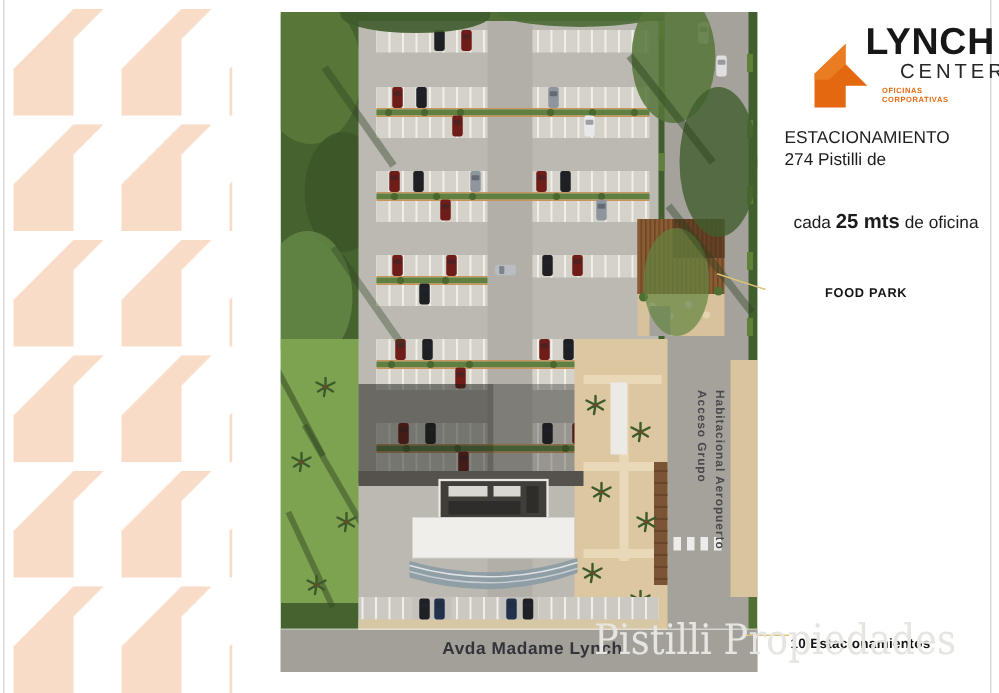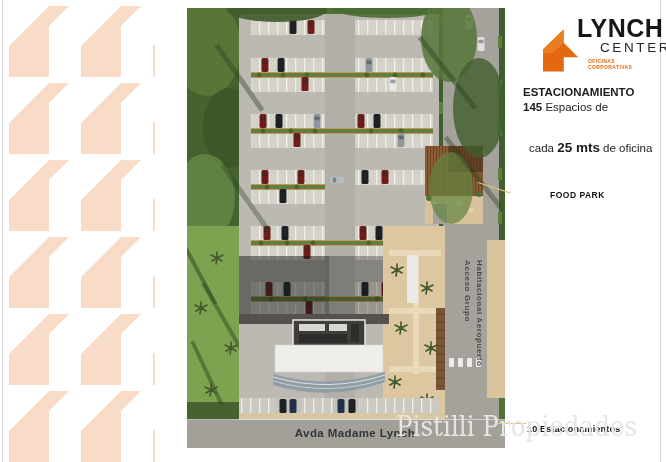--- a/index.html
+++ b/index.html
@@ -18,21 +18,21 @@
   .access-2{left:288px;top:252px;}
   
   .logo{position:absolute;left:535px;top:15px;display:flex;align-items:flex-start;}
   .logo .glyph{width:48px;height:58px;margin-top:6px;}
   .logo-text{margin-left:-6px;}
   .logo-name{font-size:25px;font-weight:bold;letter-spacing:.5px;color:#171717;line-height:26px;}
   .logo-sub{font-size:13.5px;letter-spacing:2.6px;color:#262626;line-height:14px;margin-left:23px;}
   .logo-tag{font-size:5px;font-weight:bold;color:#e4680f;line-height:6px;letter-spacing:.4px;margin-left:11px;margin-top:3px;}
   
   .info{position:absolute;left:523px;top:85px;width:132px;font-size:11.5px;line-height:15px;color:#1c1c1c;}
-  .info .t{font-weight:bold;}
+  .info .t{font-weight:normal;}
   .note{position:absolute;left:529px;top:139px;width:132px;font-size:11.5px;line-height:17px;color:#1c1c1c;}
   .note .big{font-weight:bold;font-size:13.5px;text-align:center;}
   .callout{position:absolute;font-weight:bold;color:#141414;}
   .foodpark{left:511px;top:190px;font-size:8.5px;letter-spacing:.5px;margin-left:39px;}
   .tenspots{left:527px;top:424px;font-size:9px;letter-spacing:.2px;}
   .leader{position:absolute;background:#dcc377;}
   .leader-food{left:478px;top:182px;width:34px;height:1px;transform:rotate(18deg);transform-origin:left center;}
   .leader-ten{left:497px;top:423px;width:29px;height:1px;}
   .watermark{position:absolute;left:396px;top:410px;font-family:"DejaVu Serif",serif;
     font-size:28px;color:#e7e5e1;white-space:nowrap;transform:scaleX(.88);transform-origin:left center;}
@@ -368,21 +368,21 @@
       <div class="logo-sub">CENTER</div>
       <div class="logo-tag">
         <div>OFICINAS</div>
         <div>CORPORATIVAS</div>
       </div>
     </div>
   </div>
 
   <div class="info">
     <div class="t">ESTACIONAMIENTO</div>
-    <div><span class="t">145</span><span> Espacios de</span></div>
+    <div><span class="t">274</span><span> Pistilli de</span></div>
   </div>
   <div class="note">
     <div><span>cada </span><span class="big">25 mts</span><span> de oficina</span></div>
   </div>
 
   <div class="leader leader-food"></div>
   <div class="callout foodpark">FOOD PARK</div>
   <div class="leader leader-ten"></div>
   <div class="callout tenspots">10 Estacionamientos</div>
 

